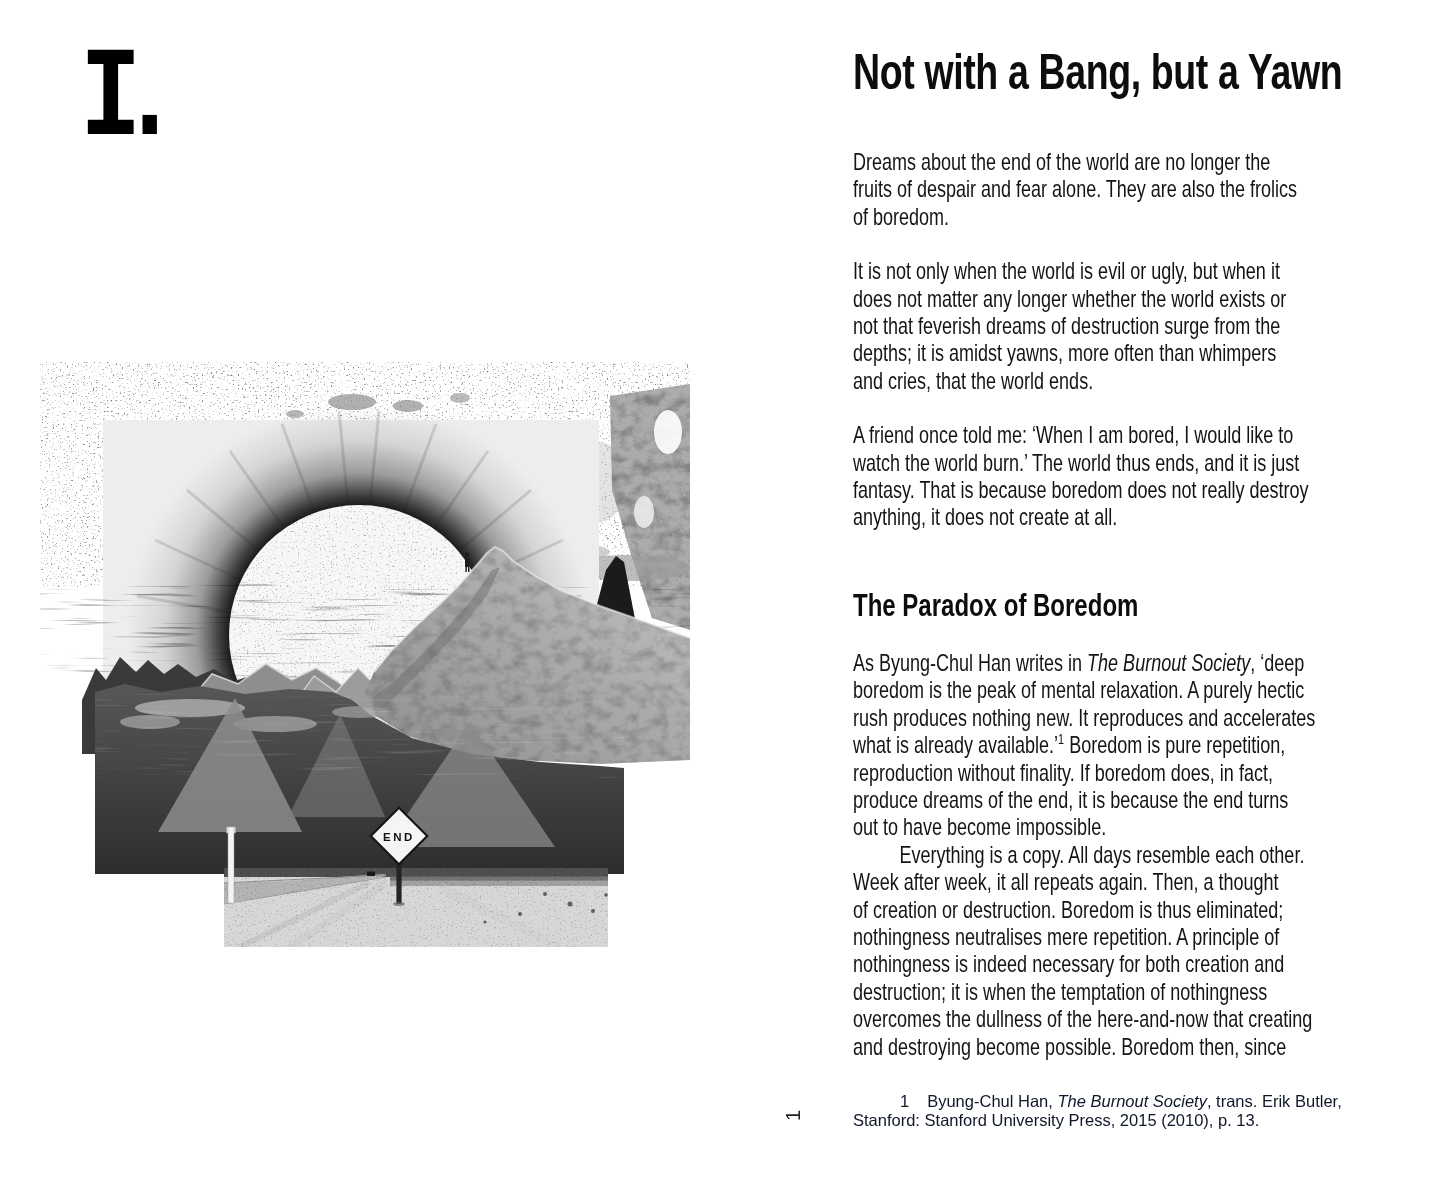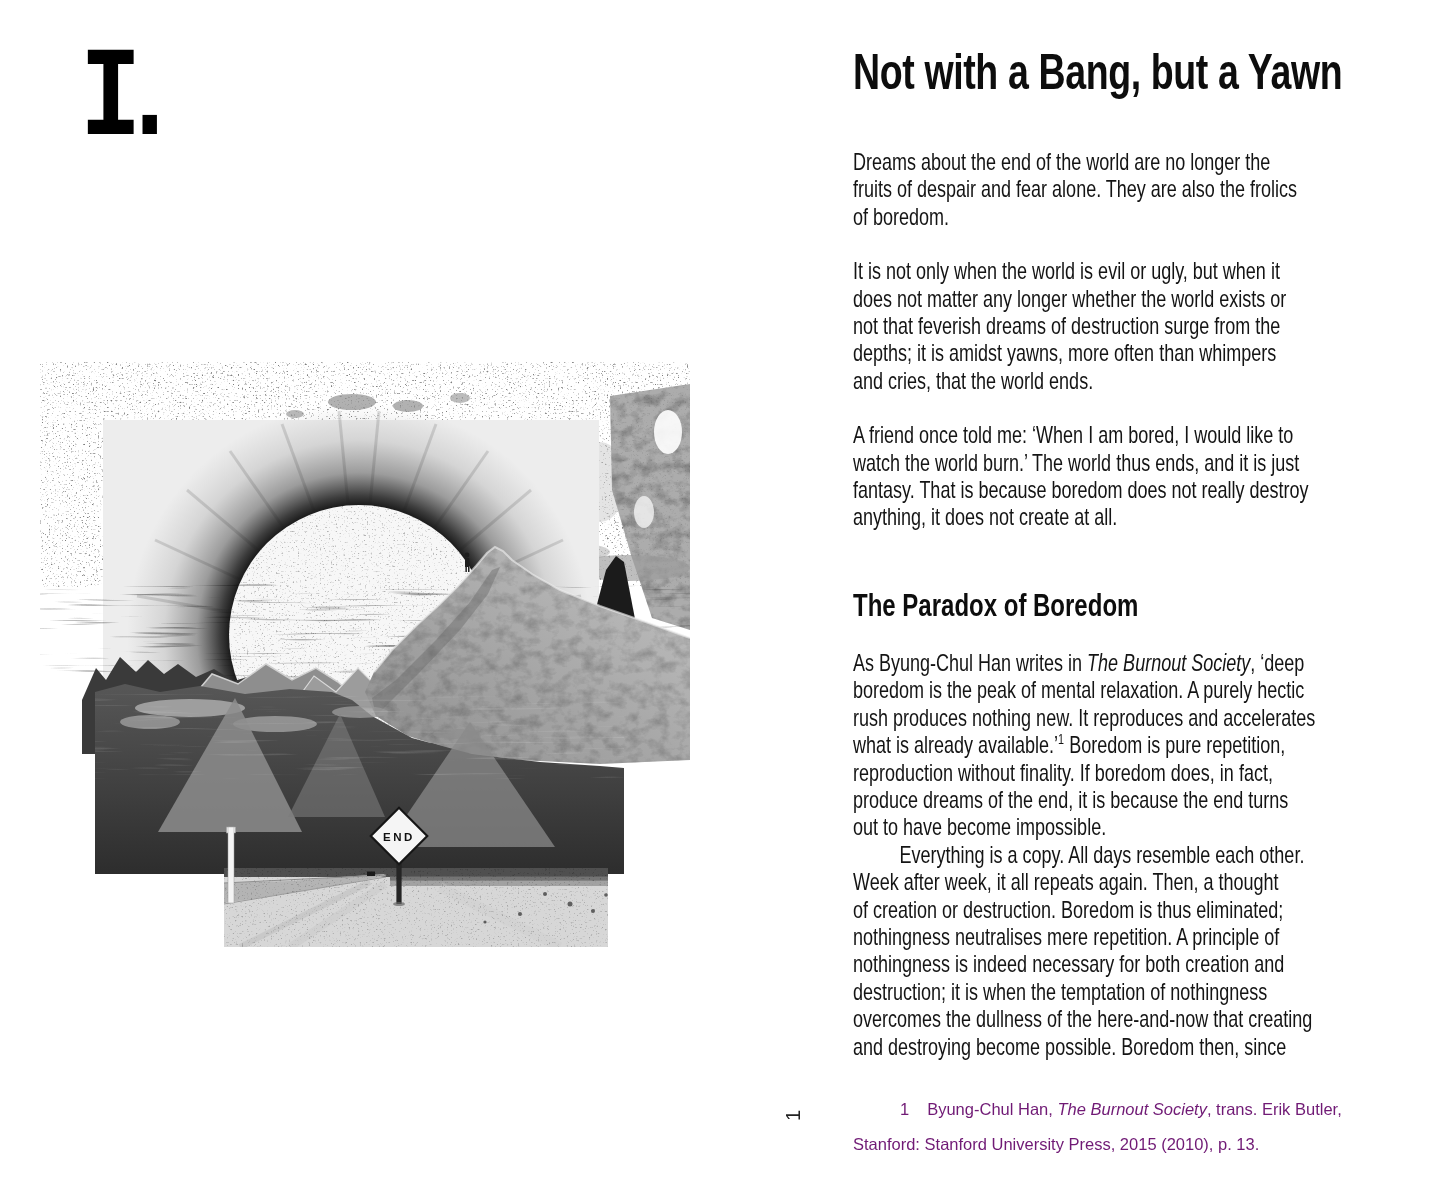--- a/index.html
+++ b/index.html
@@ -19,21 +19,21 @@
   .chapter-title{font-size:50px;font-weight:bold;line-height:52px;letter-spacing:-0.5px;
         margin:0 0 50px 0;color:#0d0d0d;}
   .body-p{font-size:24px;line-height:27.4px;white-space:pre-line;margin:0 0 27px 0;}
   .body-p.no-gap{margin:0;}
   .body-p.indent-first{text-indent:62px;margin:0;}
   .section-heading{font-size:32px;font-weight:bold;line-height:36px;margin:56px 0 26px 0;color:#0d0d0d;}
   .fn-ref{font-size:60%;vertical-align:super;line-height:0;}
 
   
   .footnote-block{position:absolute;left:853px;top:1092px;width:580px;
-        font-size:16.5px;line-height:35px;color:#701a75;}
+        font-size:16.5px;line-height:19px;color:#0f172a;}
   .footnote{white-space:pre-line;text-indent:47px;margin:0;}
   .fn-marker{margin-right:18px;}
 
   .page-number{position:absolute;left:788px;top:1104px;font-size:20px;color:#222;
         transform:rotate(-90deg);transform-origin:center center;}
 </style>
 </head>
 <body>
 
 <div class="page">

